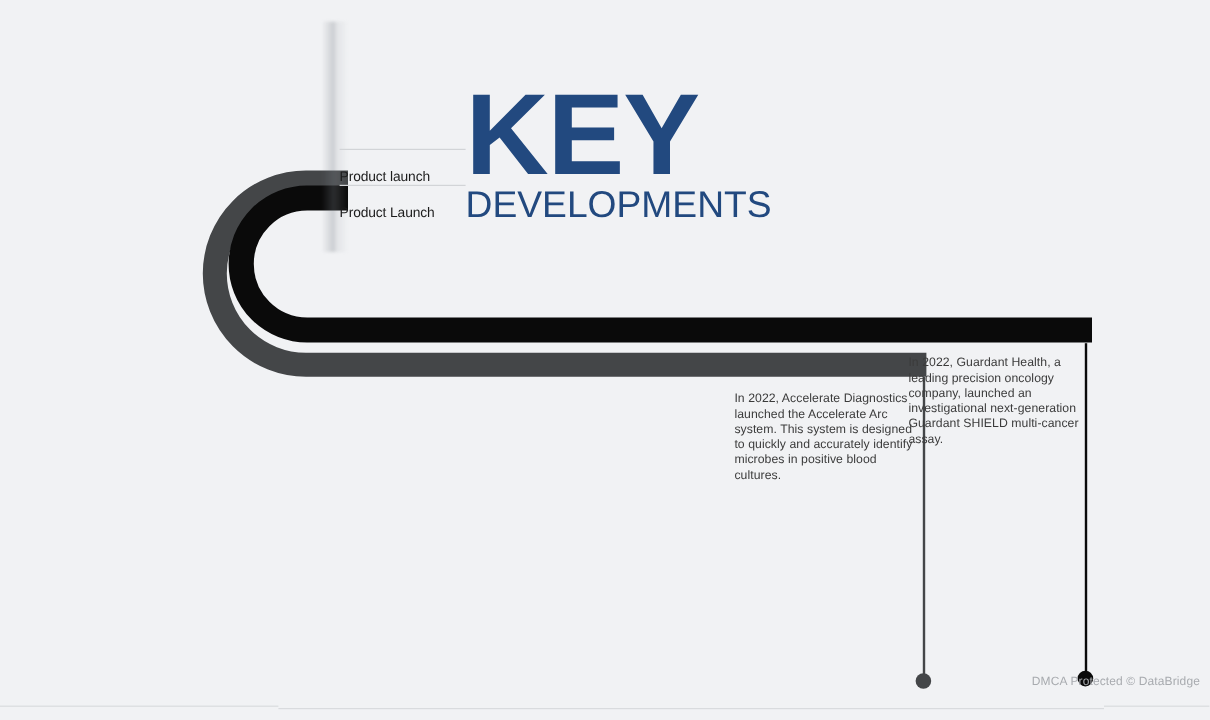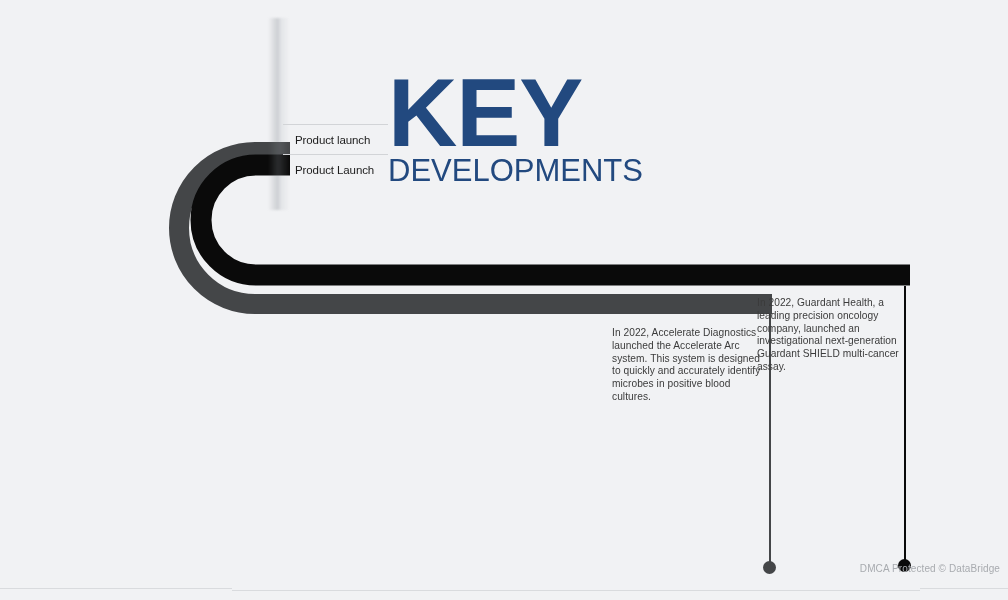--- a/index.html
+++ b/index.html
@@ -48,25 +48,24 @@
   
   #legend {
     position: absolute;
     left: 283px;
     top: 124px;
     width: 108px;
   }
   .legend-row {
     height: 29px;
     display: flex;
-    align-items: center;
+    align-items: flex-end;
     font-size: 11.5px;
     color: #1c1c1c;
     letter-spacing: -0.1px;
-    margin-left: 12px;
   }
   .legend-sep {
     width: 105px;
     height: 1px;
     background: #d2d4d7;
   }
 
   
   #title-block {
     position: absolute;

